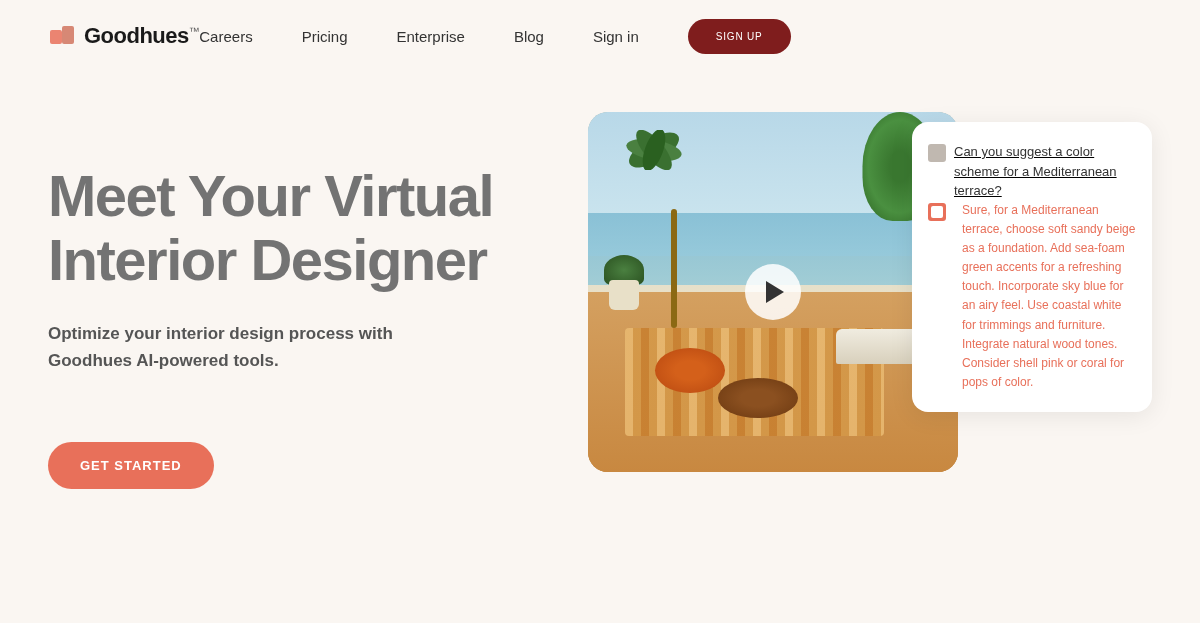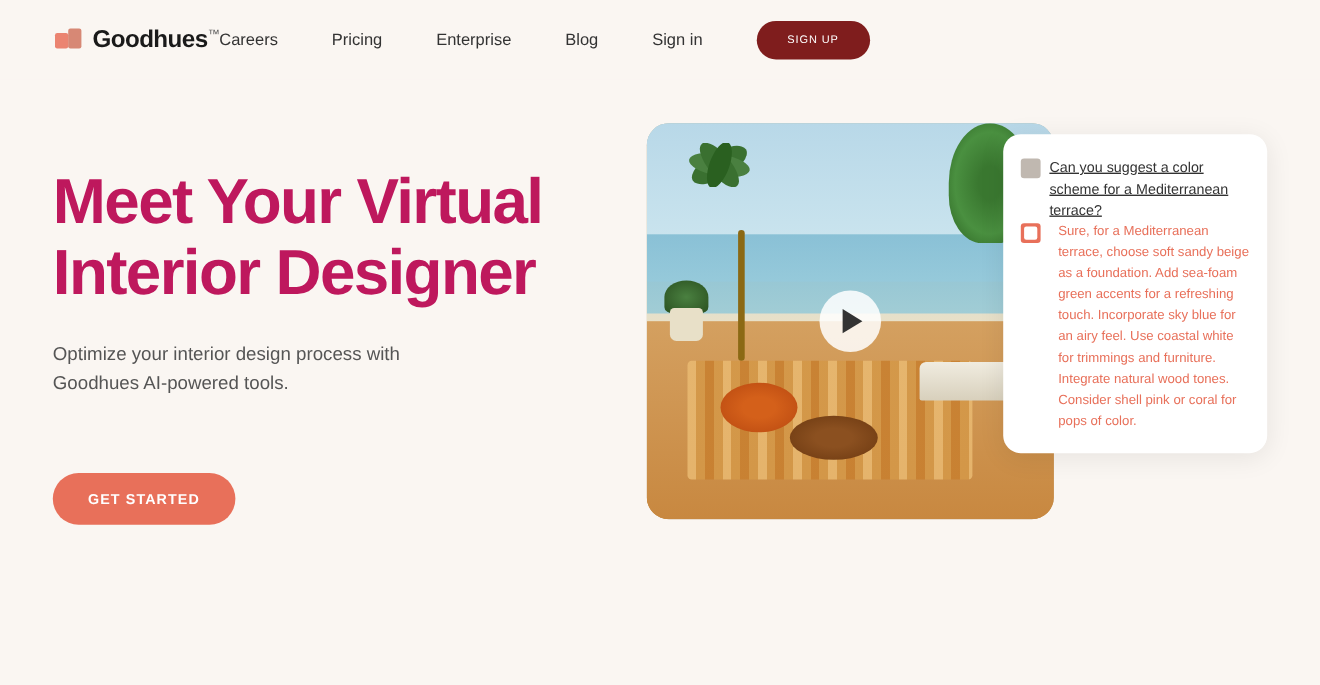--- a/index.html
+++ b/index.html
@@ -84,32 +84,34 @@
     }
 
     .hero-left {
       flex: 0 0 480px;
       padding-top: 40px;
     }
 
     .hero-title {
       font-size: 58px;
       font-weight: 800;
-      color: #be185d;
+      color: #737373;
       line-height: 1.1;
       letter-spacing: -1.5px;
       margin-bottom: 28px;
+      margin-top: 12px;
     }
 
     .hero-subtitle {
       font-size: 17px;
       color: #555;
       line-height: 1.6;
       margin-bottom: 40px;
       max-width: 380px;
+      font-weight: bold;
     }
 
     .btn-get-started {
       background-color: #e8705a;
       color: white;
       border: none;
       padding: 16px 32px;
       border-radius: 32px;
       font-size: 13px;
       font-weight: 700;

